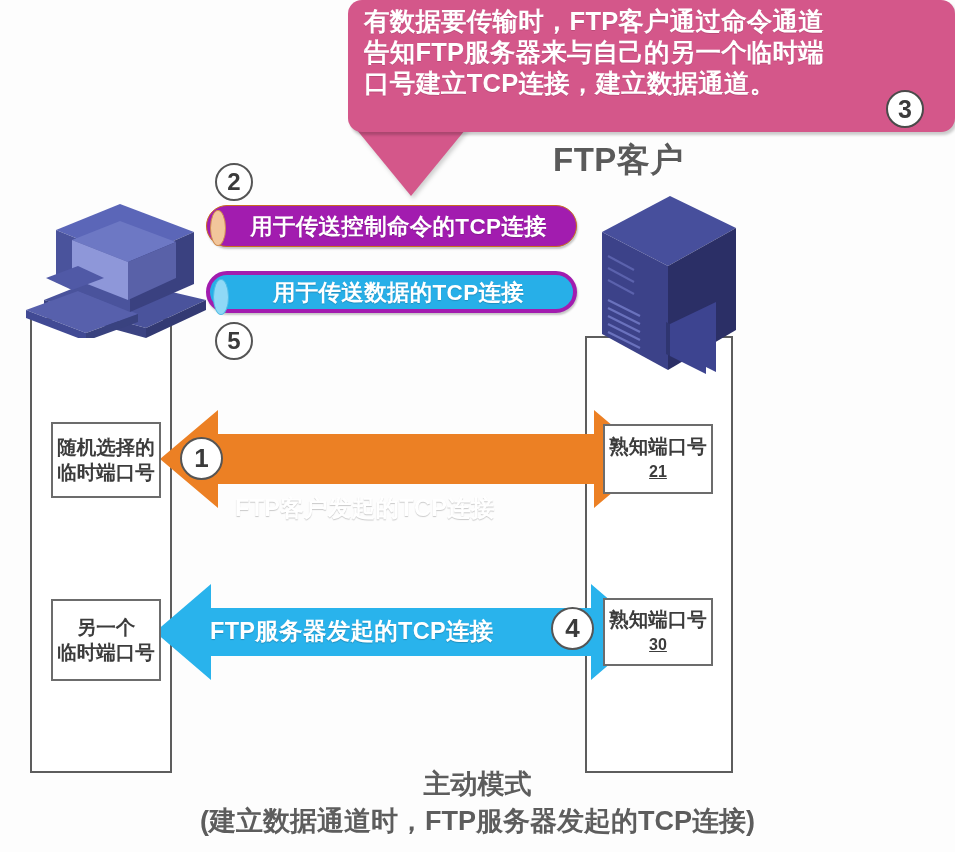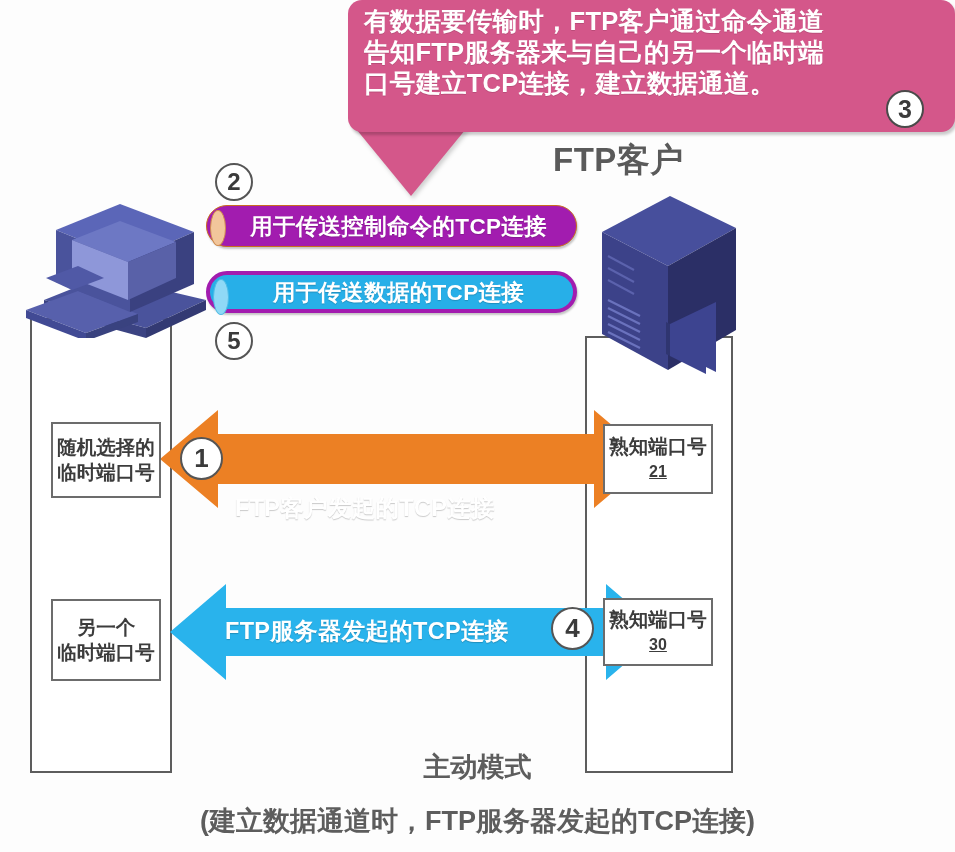--- a/index.html
+++ b/index.html
@@ -183,33 +183,33 @@
     position: absolute;
     color: #ffffff;
     font-size: 23.5px;
     font-weight: bold;
     letter-spacing: 0.3px;
     text-shadow: 0 1px 1px rgba(0,0,0,0.20);
     white-space: nowrap;
   }
   #arrow-orange { left: 160px; top: 404px; width: 492px; height: 110px; }
   #arrow-orange .arrow-text { left: 75px; top: 40px; margin-top: 48px; }
-  #arrow-blue { left: 170px; top: 580px; width: 492px; height: 104px; }
+  #arrow-blue { left: 155px; top: 580px; width: 492px; height: 104px; }
   #arrow-blue .arrow-text { left: 55px; top: 35px; }
 
   
   .caption {
     position: absolute;
     width: 100%;
     text-align: center;
     color: #5d5d5d;
     font-weight: bold;
     text-shadow: 1px 1px 0 rgba(255,255,255,0.7);
   }
-  #caption-mode { top: 749px; font-size: 27px; }
+  #caption-mode { top: 766px; font-size: 27px; }
   #caption-sub { top: 803px; font-size: 27px; }
 </style>
 </head>
 <body>
 
 <div id="stage">
 
   <div class="callout-tail"></div>
   <div class="callout">
     <div class="callout-text">有数据要传输时，FTP客户通过命令通道

